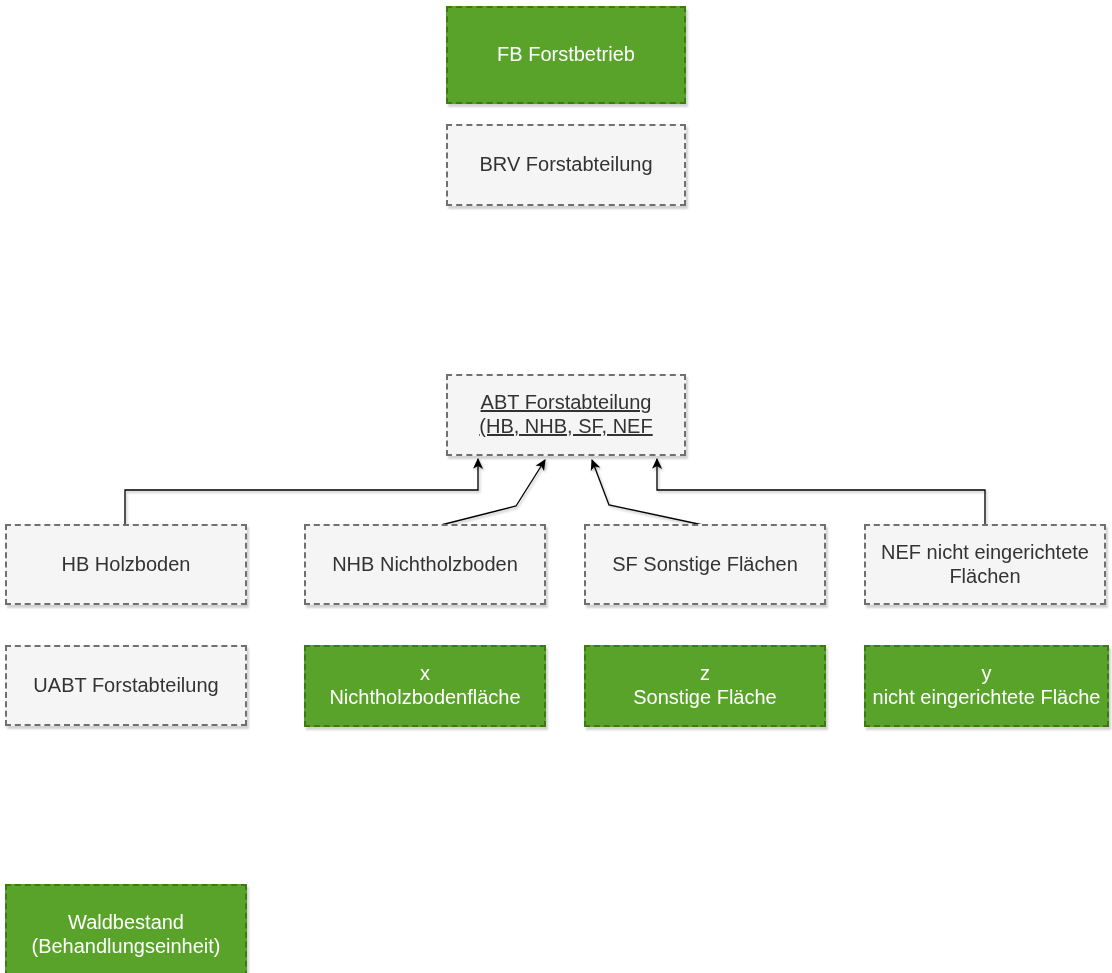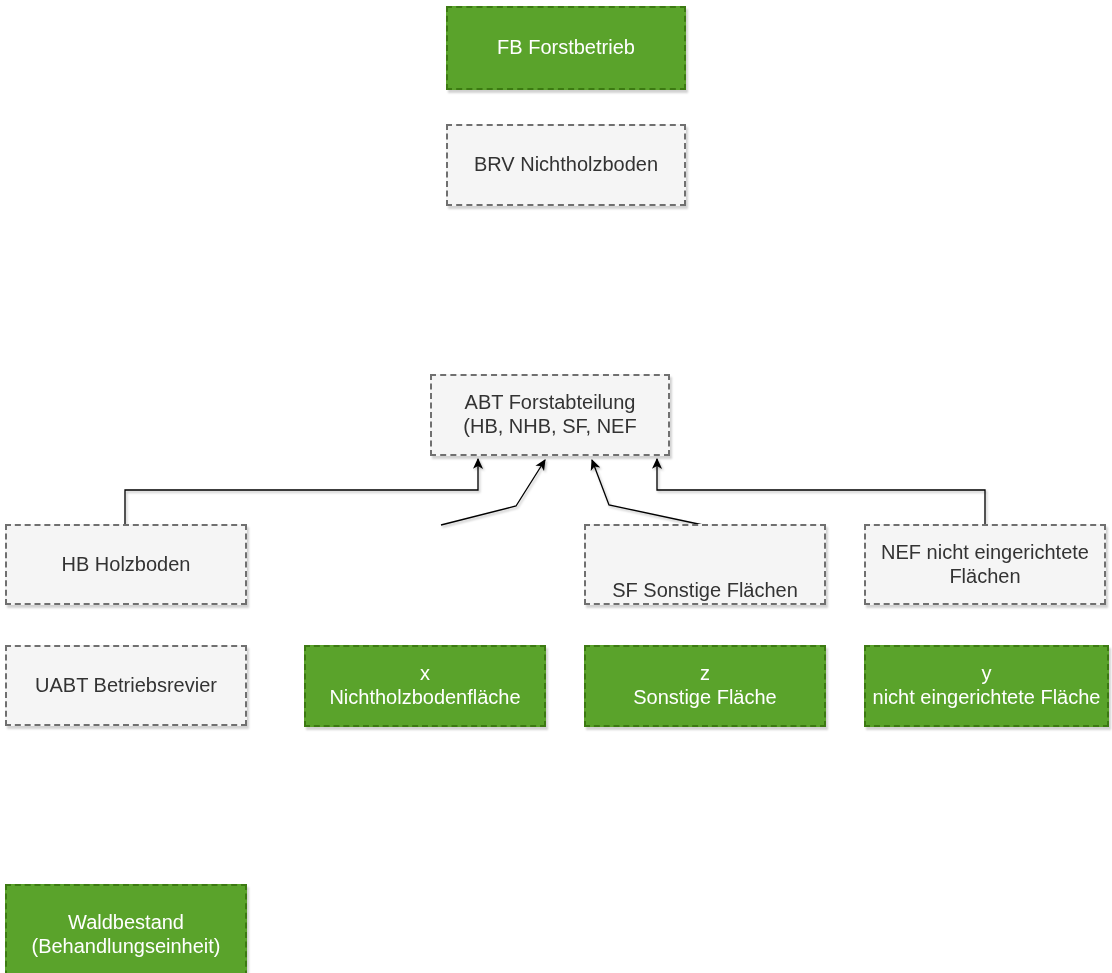--- a/index.html
+++ b/index.html
@@ -17,27 +17,27 @@
     border:2px dashed;
     display:flex;align-items:center;justify-content:center;
     text-align:center;font-size:20px;line-height:1.18;
     box-shadow:2px 3px 2px rgba(0,0,0,0.18);
     cursor:default;
   }
   .node .lbl{white-space:pre-line;padding:0 4px;}
   .node.gray{background:var(--gray-fill,#f5f5f5);border-color:var(--gray-border,#707070);color:var(--text-dark,#333);}
   .node.green{background:var(--green-fill,#5aa32b);border-color:var(--green-border,#3c7a12);color:var(--text-light,#fff);}
   
-  .g-fb  {left:446px;top:6px;  width:240px;height:84px;}
+  .g-fb  {left:446px;top:6px;  width:240px;height:98px;}
   .g-brv {left:446px;top:124px;width:240px;height:82px;}
   .g-wt  {left:446px;top:242px;width:240px;height:84px;}
-  .g-abt {left:430px;top:374px;width:240px;height:82px;}
+  .g-abt {left:446px;top:374px;width:240px;height:82px;text-decoration:underline;}
   .g-hb  {left:5px;  top:524px;width:242px;height:81px;}
   .g-nhb {left:304px;top:524px;width:242px;height:81px;}
-  .g-sf  {left:584px;top:524px;width:242px;height:81px;align-items:flex-end;}
+  .g-sf  {left:584px;top:524px;width:242px;height:81px;}
   .g-nef {left:864px;top:524px;width:242px;height:81px;}
   .g-uabt{left:5px;  top:645px;width:242px;height:81px;}
   .g-tfl {left:5px;  top:764px;width:242px;height:81px;}
   .g-wb  {left:5px;  top:884px;width:242px;height:102px;}
   .g-x   {left:304px;top:645px;width:242px;height:82px;}
   .g-z   {left:584px;top:645px;width:242px;height:82px;}
   .g-y   {left:864px;top:645px;width:245px;height:82px;}
 </style>
 </head>
 <body>
@@ -69,45 +69,48 @@
     <path class="edge" d="M 425 645 V 609" marker-end="url(#arrow)"></path>
     <path class="edge" d="M 705 645 V 609" marker-end="url(#arrow)"></path>
     <path class="edge" d="M 985 645 V 609" marker-end="url(#arrow)"></path>
   </svg>
 
   <div class="node green g-fb">
     <span class="lbl">FB Forstbetrieb</span>
   </div>
 
   <div class="node gray g-brv">
-    <span class="lbl">BRV Nichtholzboden</span>
+    <span class="lbl">BRV Forstabteilung</span>
   </div>
 
 
   <div class="node gray g-abt">
     <span class="lbl">ABT Forstabteilung
 (HB, NHB, SF, NEF</span>
   </div>
 
   <div class="node gray g-hb">
     <span class="lbl">HB Holzboden</span>
   </div>
 
+  <div class="node gray g-nhb">
+    <span class="lbl">NHB Nichtholzboden</span>
+  </div>
 
   <div class="node gray g-sf">
     <span class="lbl">SF Sonstige Flächen</span>
   </div>
 
   <div class="node gray g-nef">
     <span class="lbl">NEF nicht eingerichtete
 Flächen</span>
   </div>
 
   <div class="node gray g-uabt">
-    <span class="lbl">UABT Betriebsrevier</span>
+    <span class="lbl">UABT Forstabteilung</span>
   </div>
 
 
   <div class="node green g-wb">
     <span class="lbl">Waldbestand
 (Behandlungseinheit)</span>
   </div>
 
   <div class="node green g-x">
     <span class="lbl">x

